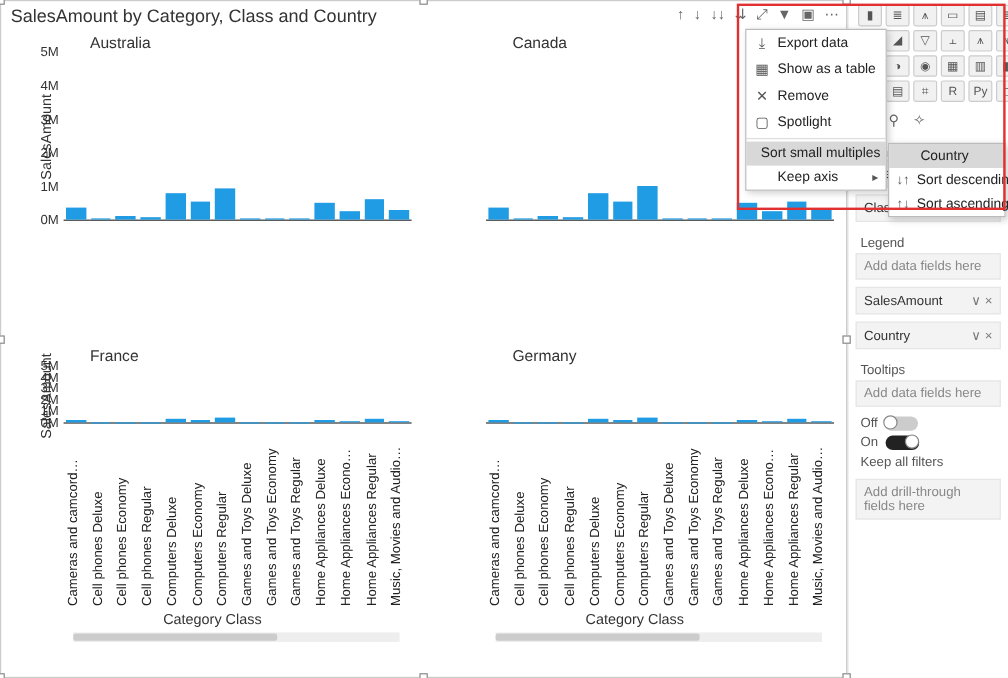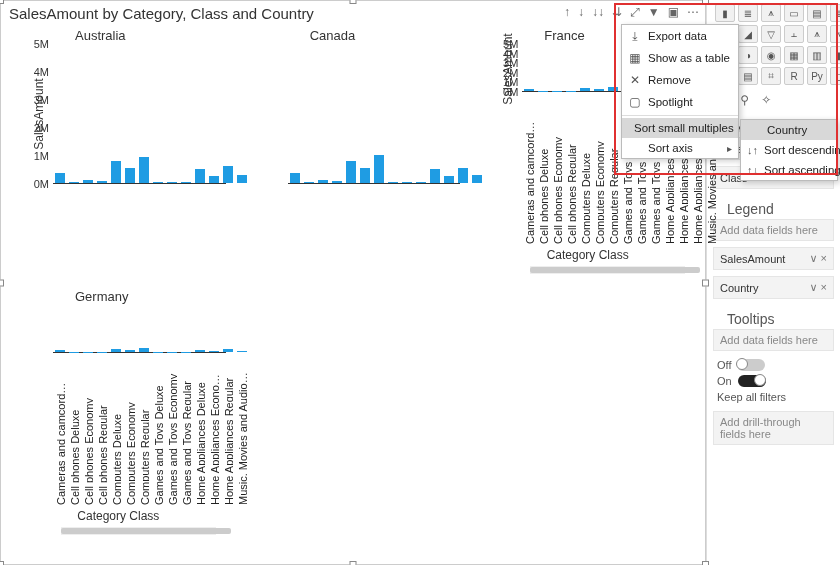--- a/index.html
+++ b/index.html
@@ -6,39 +6,39 @@
   body { margin:0; font-family:"Segoe UI",Arial,sans-serif; font-size:12px; color:#222; background:#fff; width:840px; height:565px; overflow:hidden; position:relative;}
   .main { display:flex; width:840px; height:565px;}
   .chart-area { flex:0 0 706px; height:565px; border:1px solid #ccc; position:relative; background:#fff;}
   .chart-title { font-size:15px; padding:4px 8px 2px 8px; color:#333;}
   .tool-row { position:absolute; top:4px; right:6px; display:flex; gap:8px; color:#666;}
   .tool-row span{cursor:pointer;}
   .handle { width:7px;height:7px;position:absolute;border:1px solid #888;background:#fff;}
   .h-tl{top:-4px;left:-4px;} .h-tr{top:-4px;right:-4px;} .h-bl{bottom:-4px;left:-4px;} .h-br{bottom:-4px;right:-4px;}
   .h-ml{top:50%;left:-4px;transform:translateY(-50%);} .h-mr{top:50%;right:-4px;transform:translateY(-50%);}
   .h-tm{top:-4px;left:50%;transform:translateX(-50%);} .h-bm{bottom:-4px;left:50%;transform:translateX(-50%);}
-  .multiples { display:grid; grid-template-columns:1fr 1fr 1fr; grid-template-rows:1fr 1fr; height:522px;}
+  .multiples { display:grid; grid-template-columns:1fr 1fr; grid-template-rows:1fr 1fr; height:522px;}
   .panel { position:relative; padding-top:4px;}
   .panel-title { font-size:13px; color:#333; padding-left:74px;}
   .plot { position:absolute; left:52px; right:10px; bottom:0; }
   .ylab { position:absolute; left:2px; top:50%; transform:translateY(-50%) rotate(-90deg); font-size:12px; color:#333; white-space:nowrap;}
   .ytick { position:absolute; left:22px; font-size:11px; color:#333; text-align:right; width:26px; transform:translateY(-50%);}
   .bars { position:absolute; left:0; right:0; bottom:0; display:flex; align-items:flex-end; gap:4px; border-bottom:1px solid #333; height:100%; padding:0 2px;}
   .bars .bar { flex:1; background:#1f9ce3; min-width:10px;}
   .xlabels { position:absolute; left:52px; right:10px; display:flex; gap:4px; padding:0 2px;}
   .xlabels span{ flex:1; writing-mode:vertical-rl; transform:rotate(180deg); font-size:11px; white-space:nowrap; overflow:hidden; text-overflow:ellipsis; min-width:10px; color:#222;}
   .xaxis-title { position:absolute; left:50%; transform:translateX(-50%); font-size:12px; color:#333;}
   .scroll-track{position:absolute;height:8px;background:#eee;left:60px;right:20px;}
   .scroll-thumb{position:absolute;height:6px;top:1px;left:0;background:#ccc;border-radius:2px;width:170px;}
 
   
   .field-pane { flex:1; border-left:1px solid #ddd; padding:4px 0 0 0; overflow:hidden;}
   .viz-grid { display:grid; grid-template-columns:repeat(6,20px); gap:3px 3px; padding:0 8px 4px 8px;}
   .viz-grid .ic{width:20px;height:18px;background:#f1f1f1;border:1px solid #ccc;border-radius:2px;font-size:10px;display:flex;align-items:center;justify-content:center;color:#555;cursor:pointer;}
-  .section-head { font-size:14px; color:#555; padding:6px 10px 2px 20px;}
+  .section-head { font-size:11px; color:#555; padding:6px 10px 2px 10px;}
   .well { margin:0 6px 6px 6px; background:#f3f3f3; border:1px solid #e5e5e5; font-size:11px; padding:4px 6px; display:flex; justify-content:space-between; align-items:center; color:#333;}
   .well .ctrl{color:#777;font-size:11px;}
   .placeholder-well{color:#888;font-style:italic;font-style:normal;}
   .drill-head{font-size:12px;color:#333;padding:6px 10px 2px 10px;}
   .toggle-row{display:flex;align-items:center;gap:6px;padding:2px 10px;font-size:11px;color:#555;}
   .toggle { position:relative; width:28px;height:12px;border-radius:6px;background:#ccc;}
   .toggle.on{background:#222;}
   .toggle .knob{position:absolute;width:12px;height:12px;border-radius:50%;background:#fff;border:1px solid #888;top:-1px;left:-1px;}
   .toggle.on .knob{left:16px;}
   .tool-icons{display:flex;gap:12px;padding:4px 10px 2px 10px;color:#666;}
@@ -320,21 +320,21 @@
       <span>Spotlight</span>
     </div>
   <div class="sep"></div>
   <div class="mi sel">
       <span class="ic"></span>
       <span>Sort small multiples</span>
       <span class="arrow">▸</span>
     </div>
   <div class="mi">
       <span class="ic"></span>
-      <span>Sort axis</span>
+      <span>Keep axis</span>
       <span class="arrow">▸</span>
     </div>
 </div>
 <div class="sub-menu">
   <div class="mi sel">
       <span class="ic"></span>
       <span>Country</span>
     </div>
   <div class="mi">
       <span class="ic">↓↑</span>

